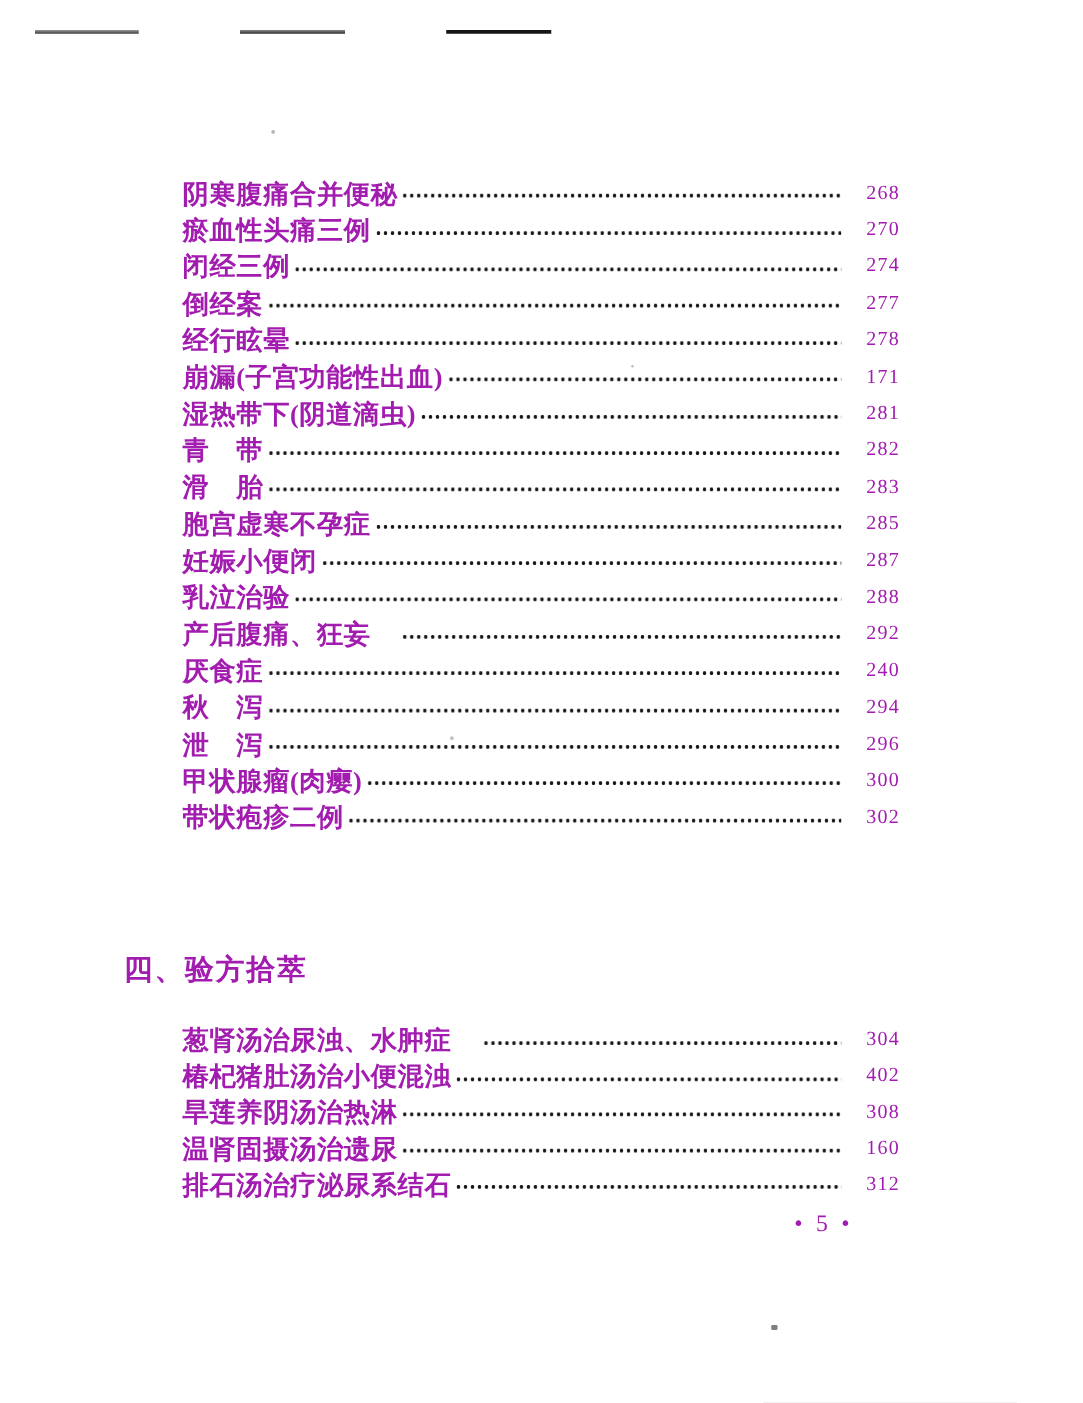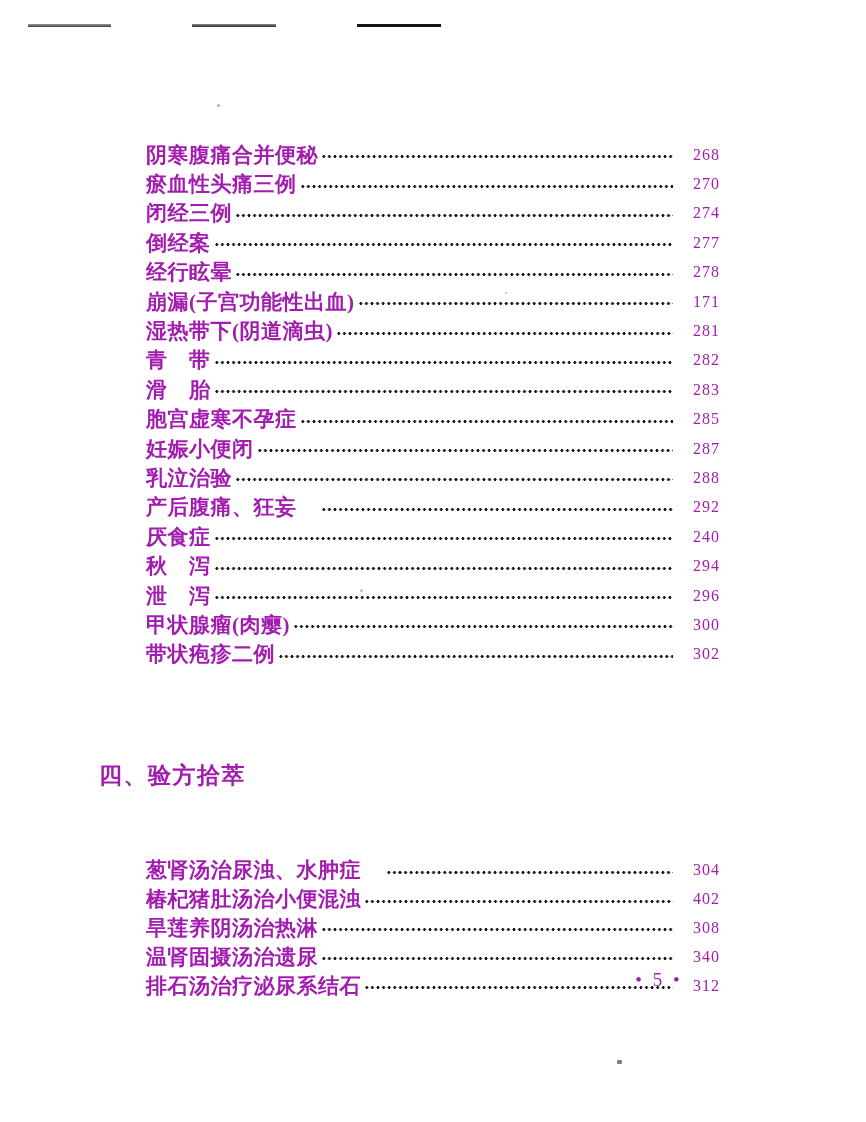--- a/index.html
+++ b/index.html
@@ -30,21 +30,21 @@
   
   .toc {
     position: absolute;
     left: 146px;
     width: 574px;
     margin: 0;
     padding: 0;
     list-style: none;
   }
   .toc-main { top: 140px; }
-  .toc-section { top: 856px; }
+  .toc-section { top: 818px; }
   .toc-main .row { height: 29.4px; }
   .toc-section .row { height: 28.8px; }
   .row {
     display: flex;
     align-items: center;
   }
   .row .t {
     font-size: 21px;
     font-weight: 600;
     letter-spacing: 0.5px;
@@ -236,21 +236,21 @@
 
   <li class="row">
     <span class="t">旱莲养阴汤治热淋</span>
     <span class="leader"></span>
     <span class="p">308</span>
   </li>
 
   <li class="row">
     <span class="t">温肾固摄汤治遗尿</span>
     <span class="leader"></span>
-    <span class="p">340</span>
+    <span class="p">160</span>
   </li>
 
   <li class="row">
     <span class="t">排石汤治疗泌尿系结石</span>
     <span class="leader"></span>
     <span class="p">312</span>
   </li>
 </ol>
 
   <div class="footer-page-num">• 5 •</div>

